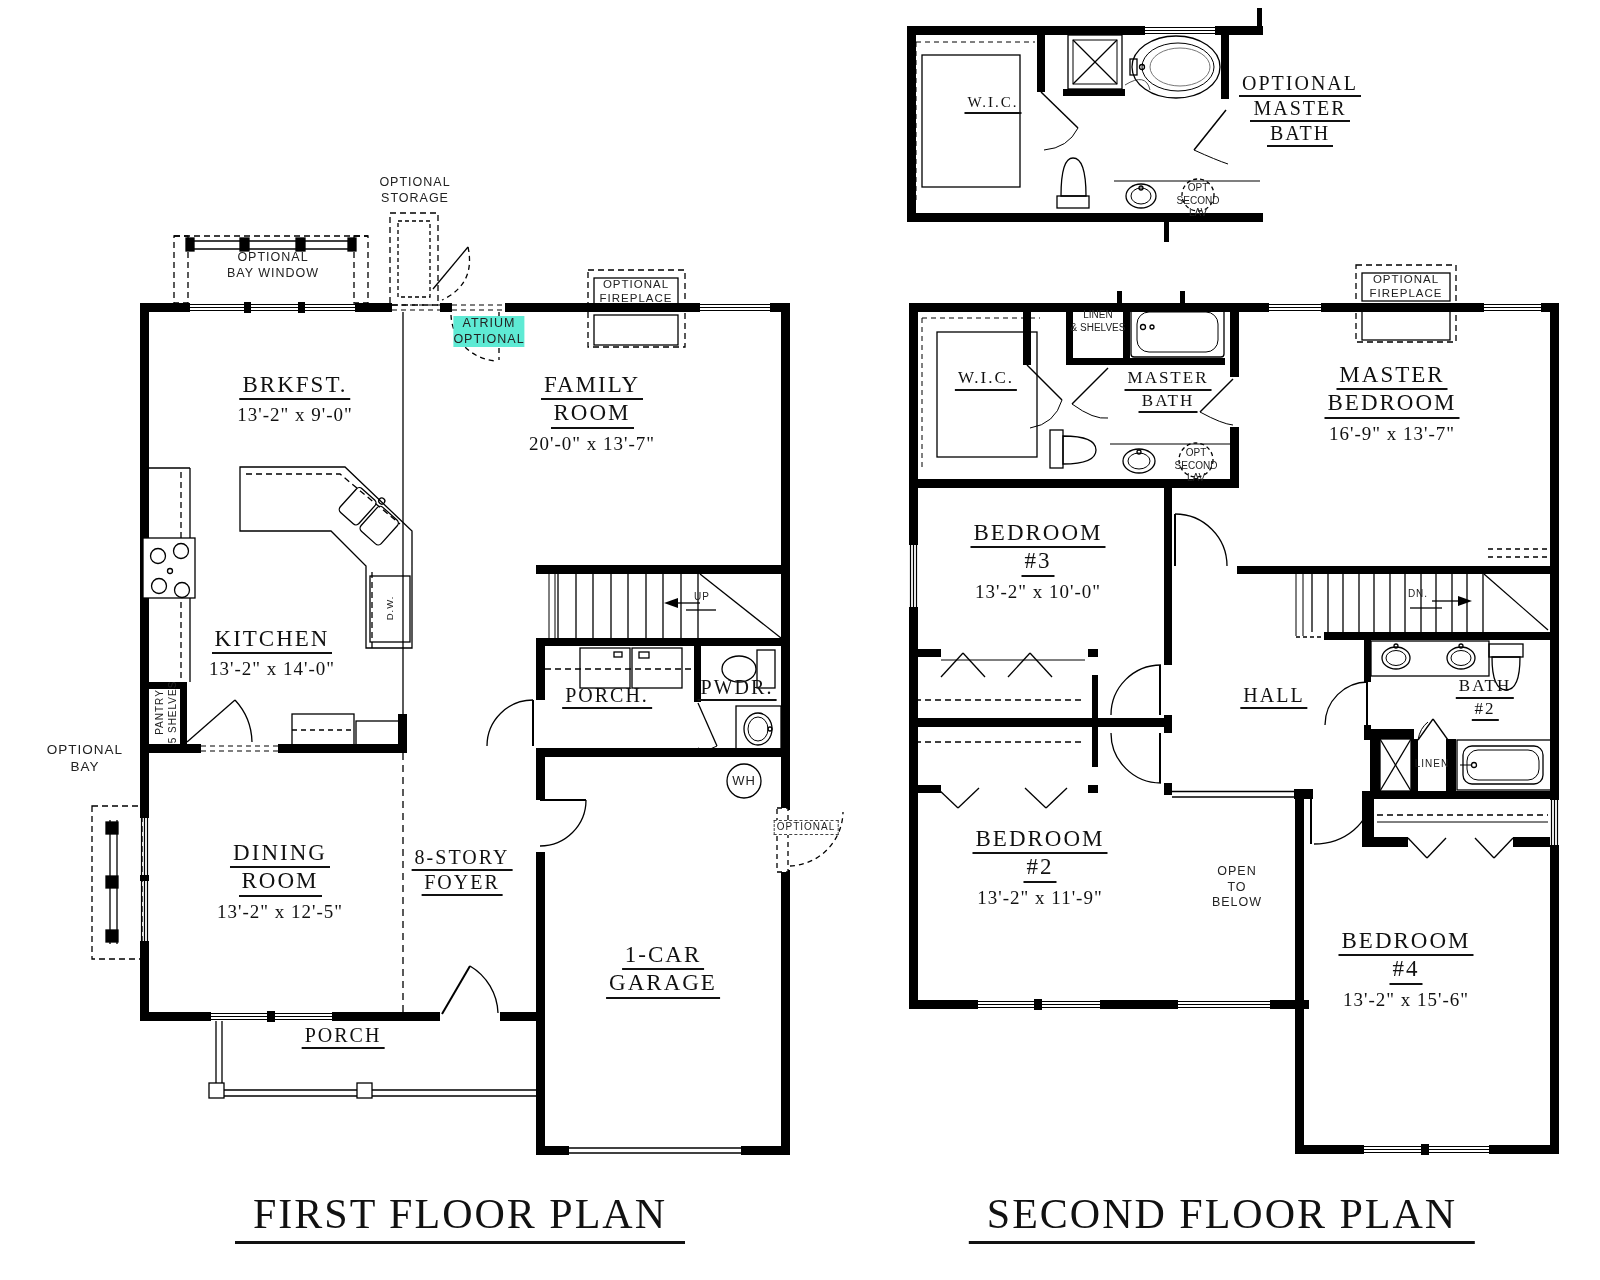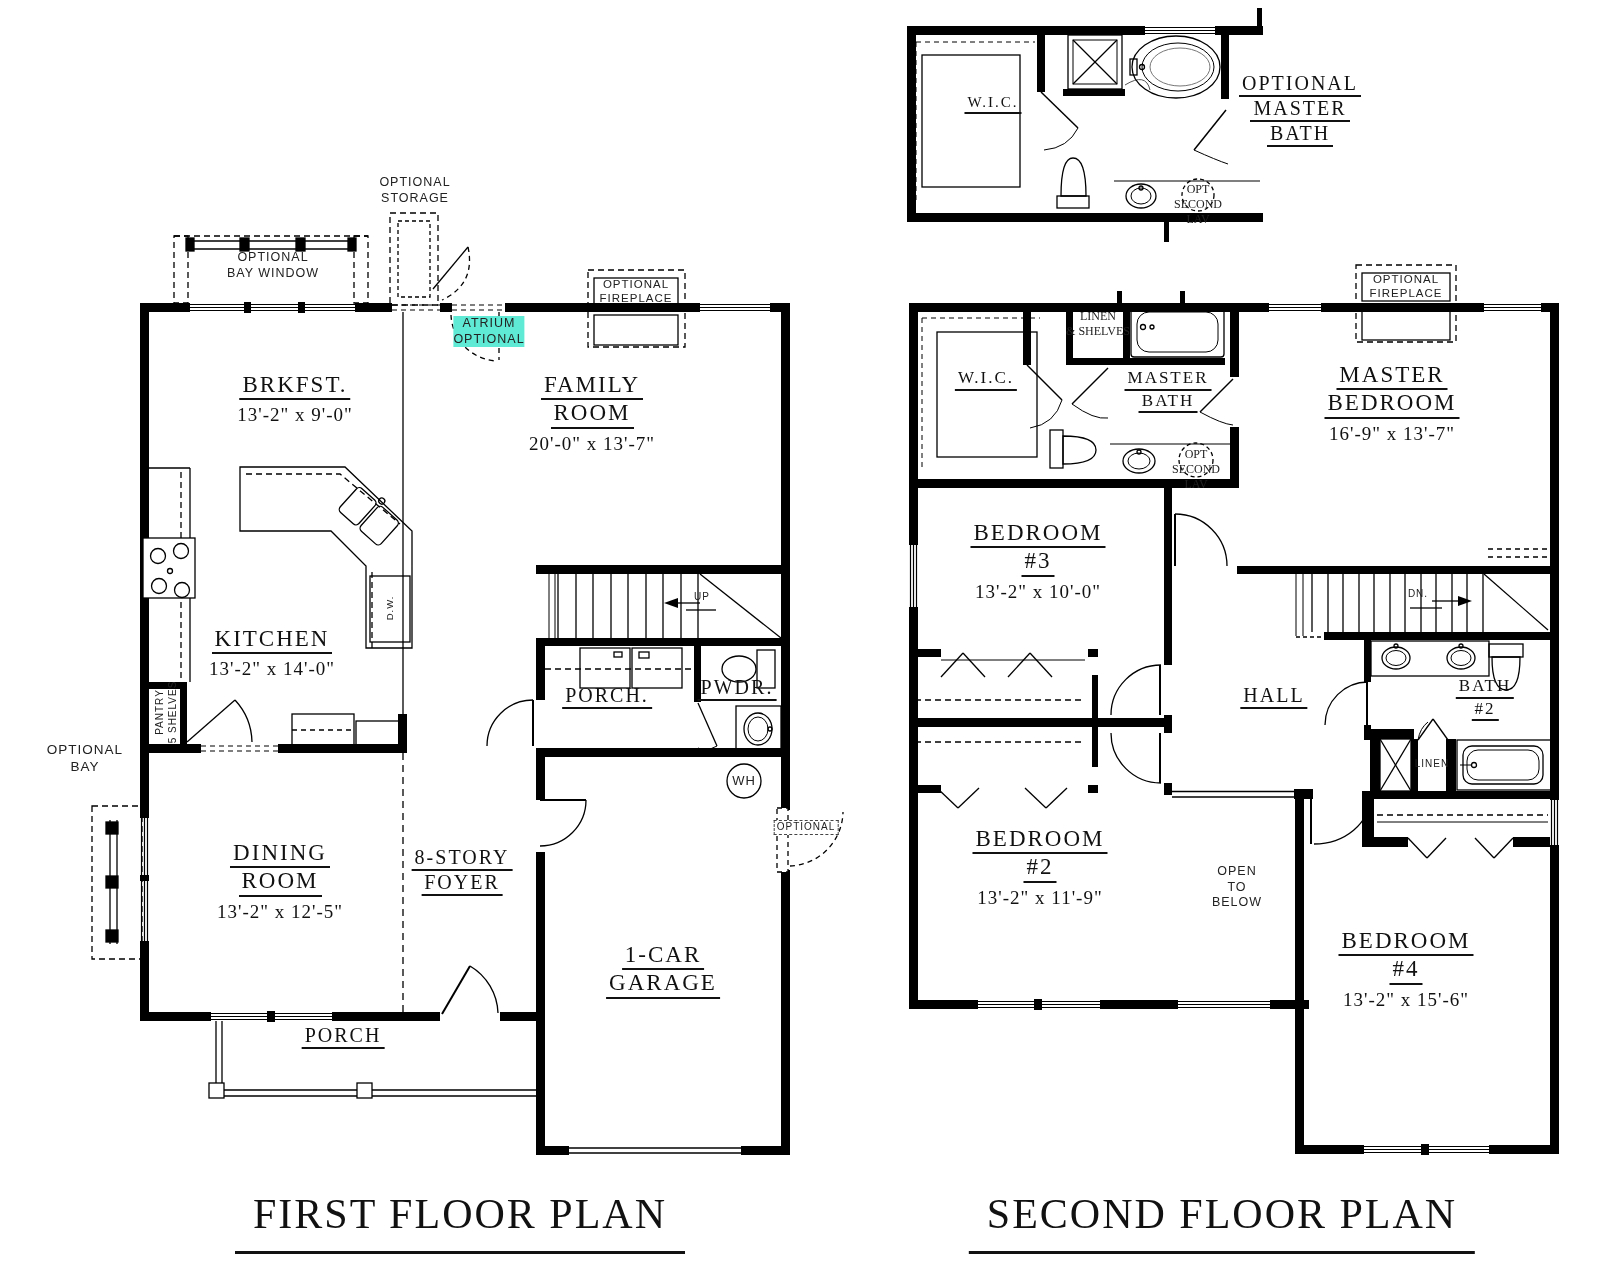--- a/index.html
+++ b/index.html
@@ -8,26 +8,26 @@
   svg{position:absolute;left:0;top:0;}
   .lbl{position:absolute;transform:translateX(-50%);text-align:center;white-space:nowrap;}
   .rm{display:inline-block;font-size:23px;letter-spacing:2px;border-bottom:2px solid #111;
       padding:0 3px 1px;line-height:1.1;}
   .rm.sm{font-size:20px;}
   .rm.xs{font-size:17px;}
   .dims{display:inline-block;font-size:19px;letter-spacing:1px;padding-top:3px;}
   .lbl > div{line-height:1.25;}
   .ann{font-family:"Liberation Sans", sans-serif;font-size:12.5px;letter-spacing:1px;
        color:#222;line-height:1.25;}
-  .ann.tiny{font-size:12px;letter-spacing:0;line-height:1.1;font-family:Liberation Serif, serif;}
+  .ann.tiny{font-size:10px;letter-spacing:0;line-height:1.1;}
   .ann.s10{font-size:10px;}
   .vlbl{position:absolute;text-align:center;white-space:nowrap;
         transform:translate(-50%,-50%) rotate(-90deg);}
   .title{position:absolute;transform:translateX(-50%);font-size:42px;letter-spacing:2px;
-         border-bottom:3px solid #111;padding:0 18px 13px;white-space:nowrap;}
+         border-bottom:3px solid #111;padding:0 18px 3px;white-space:nowrap;}
 </style>
 </head>
 <body>
 
 <div id="canvas">
 
 <svg width="1600" height="1280" viewBox="0 0 1600 1280">
   <g stroke="none" fill="#000">
 
     <g>

